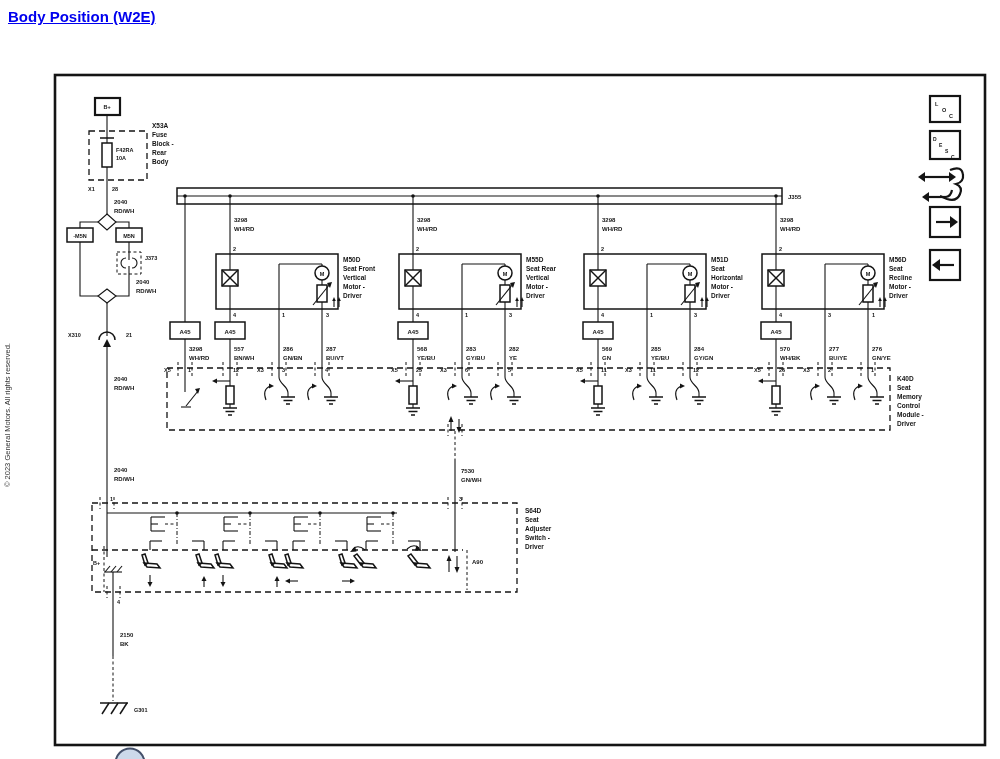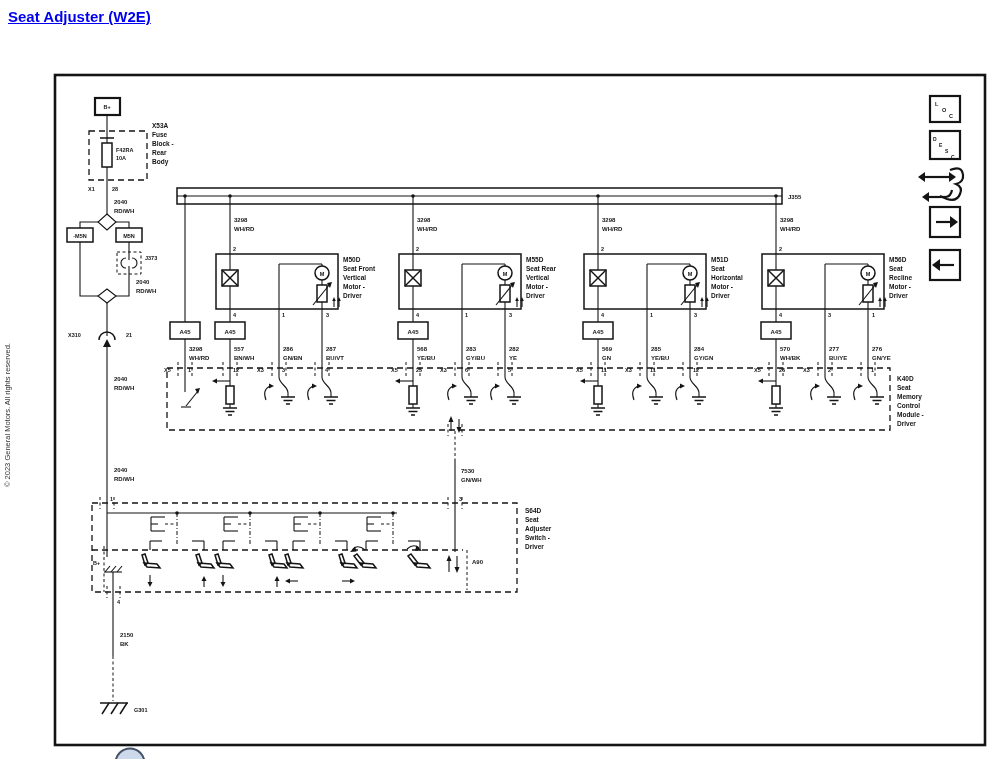--- a/index.html
+++ b/index.html
@@ -20,21 +20,21 @@
   .d1{stroke:#141414;stroke-width:1.3;fill:none;stroke-dasharray:6 4}
   .d2{stroke:#141414;stroke-width:1;fill:none;stroke-dasharray:3 2.5}
   .dd{stroke:#141414;stroke-width:1;fill:none;stroke-dasharray:4 2 1 2}
   .f{fill:#141414;stroke:none}
   .badge{fill:#ccd9ea;stroke:#44506a;stroke-width:2}
 </style>
 </head>
 <body>
 
 <div id="stage">
-  <a id="title-link" href="#">Seat Adjuster (W2E)</a>
+  <a id="title-link" href="#">Body Position (W2E)</a>
   <div id="copyright">© 2023 General Motors.  All rights reserved.</div>
 
   <svg width="1000" height="759" viewBox="0 0 1000 759">
 
     <rect x="55" y="75" width="930" height="670" class="bb"></rect>
 
     <g>
       <rect x="930" y="96" width="30" height="26" class="bt"></rect>
       <text x="935" y="106" class="t55">L</text>
       <text x="942" y="112" class="t55">O</text>

